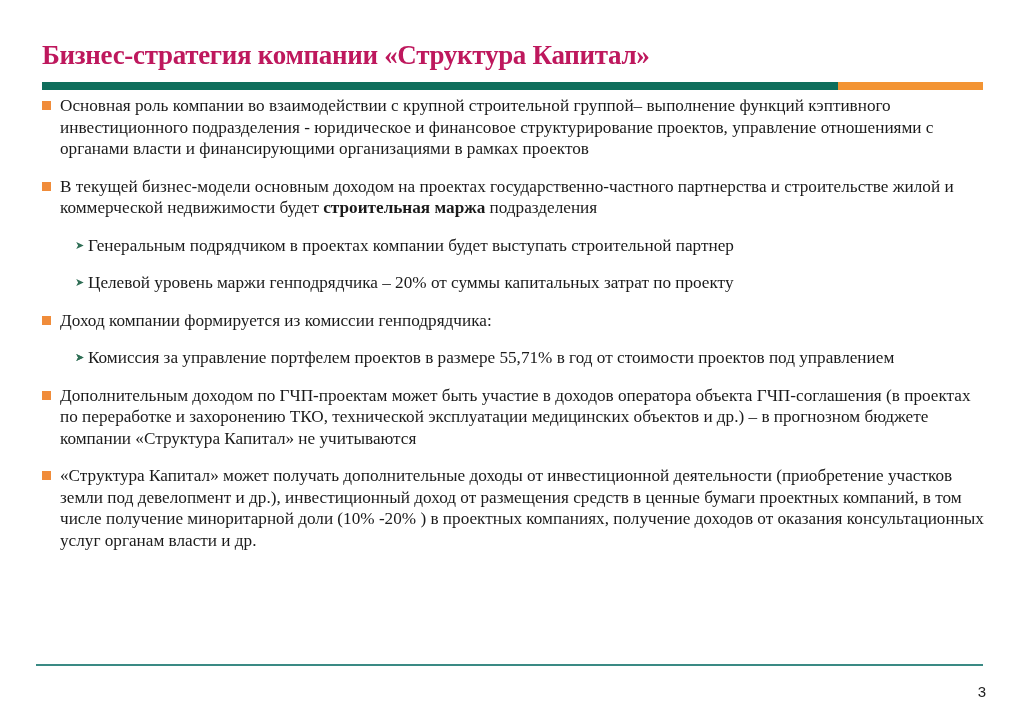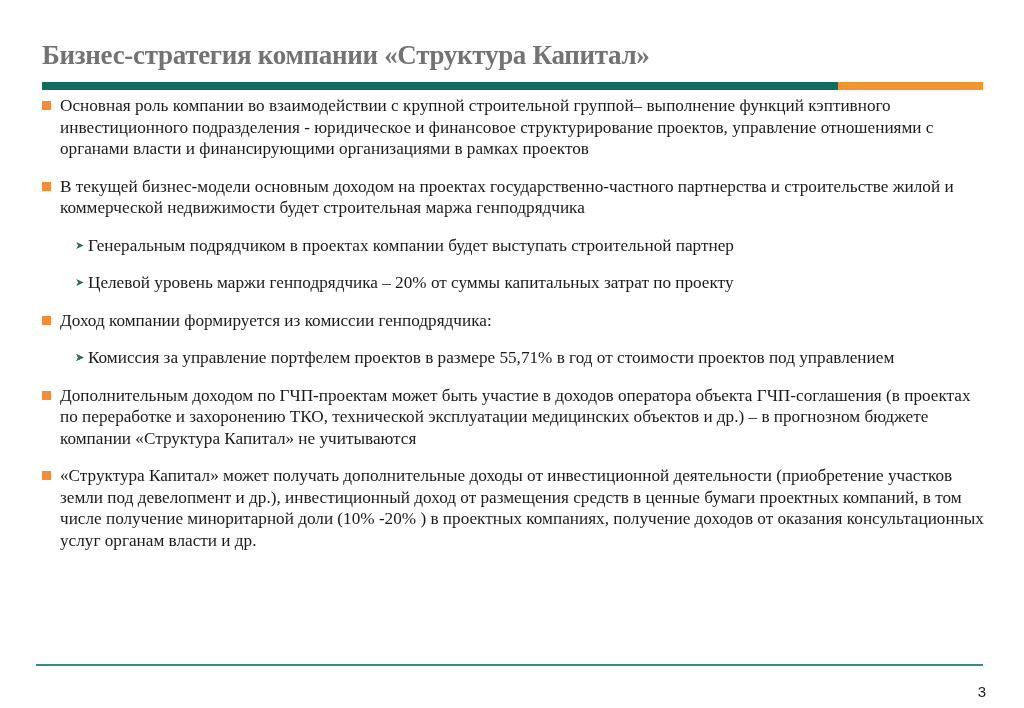--- a/index.html
+++ b/index.html
@@ -1,50 +1,50 @@
 <!DOCTYPE html>
 <html><head>
   <meta charset="utf-8">
   <style>
     html, body { margin:0; padding:0; background:#ffffff; }
     body { width:1024px; height:708px; position:relative; overflow:hidden;
            font-family:"DejaVu Serif","Liberation Serif", serif; color:#1a1a1a; }
     .title { position:absolute; left:42px; top:40px; font-family:"Liberation Serif", serif;
-             font-size:27px; font-weight:bold; letter-spacing:-0.3px; color:#737373; white-space:nowrap; }
+             font-size:27px; font-weight:bold; letter-spacing:-0.3px; color:#be185d; white-space:nowrap; }
     .bar { position:absolute; top:82px; height:8px; }
     .bar-green { left:42px; width:796px; background:#0f6e5c; }
     .bar-orange { left:838px; width:145px; background:#f39433; }
     .content { position:absolute; left:42px; top:95px; width:950px; font-family:"Liberation Serif", serif;
                font-size:17.2px; line-height:21.5px; }
     .item { position:relative; padding-left:18px; margin-bottom:16px; }
     .item .sq { position:absolute; left:0; top:6px; width:9px; height:9px; background:#f08c3a; }
     .sub { position:relative; padding-left:46px; margin-bottom:16px; }
     .sub .arr { position:absolute; left:33px; top:0; font-size:11px; color:#2f6e55; }
     .sub .arr::before { content:"\27A4"; }
-    b { font-weight:normal; }
+    b { font-weight:bold; }
     .footer-line { position:absolute; left:36px; top:664px; width:947px; height:2px; background:#3a8a84; }
     .page-num { position:absolute; right:38px; top:683px; font-family:"Liberation Sans", sans-serif;
                 font-size:15px; color:#222; }
   </style>
 </head>
 <body>
 
 <div class="title">Бизнес-стратегия компании «Структура Капитал»</div>
 <div class="bar bar-green"></div>
 <div class="bar bar-orange"></div>
 
 <div class="content">
   <div class="item">
     <span class="sq"></span>
     <span>Основная роль компании во взаимодействии с крупной строительной группой– выполнение функций кэптивного инвестиционного подразделения - юридическое и финансовое структурирование проектов, управление отношениями с органами власти и финансирующими организациями в рамках проектов</span>
   </div>
 
   <div class="item">
     <span class="sq"></span>
-    <span>В текущей бизнес-модели основным доходом на проектах государственно-частного партнерства и строительстве жилой и коммерческой недвижимости будет </span><b>строительная маржа</b><span> генподрядчика</span>
+    <span>В текущей бизнес-модели основным доходом на проектах государственно-частного партнерства и строительстве жилой и коммерческой недвижимости будет </span><b>строительная маржа</b><span> подразделения</span>
   </div>
   <div class="sub">
     <span class="arr"></span>
     <span>Генеральным подрядчиком в проектах компании будет выступать строительной партнер</span>
   </div>
   <div class="sub">
     <span class="arr"></span>
     <span>Целевой уровень маржи генподрядчика – 20%  от суммы капитальных затрат по проекту</span>
   </div>
 

